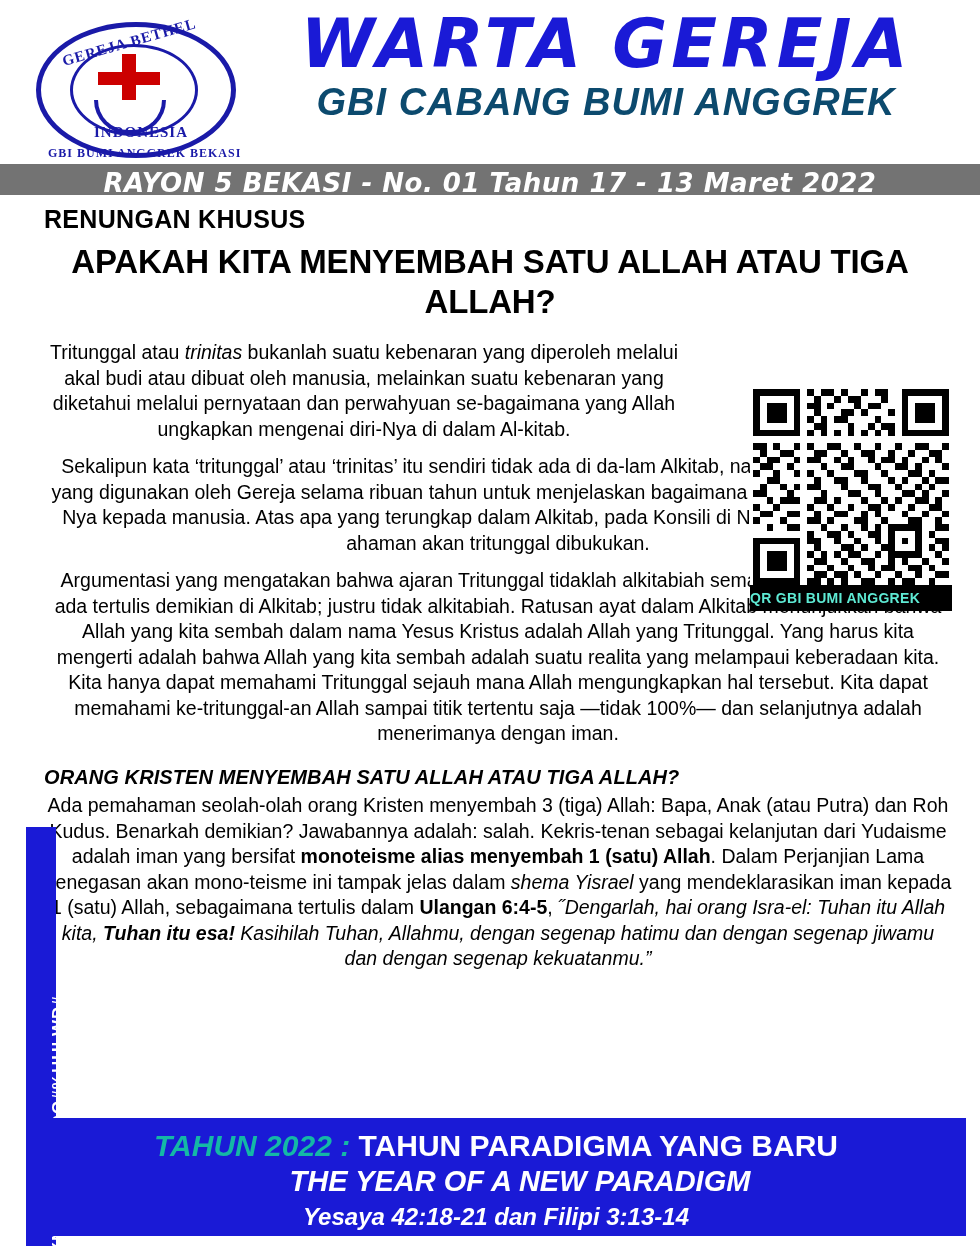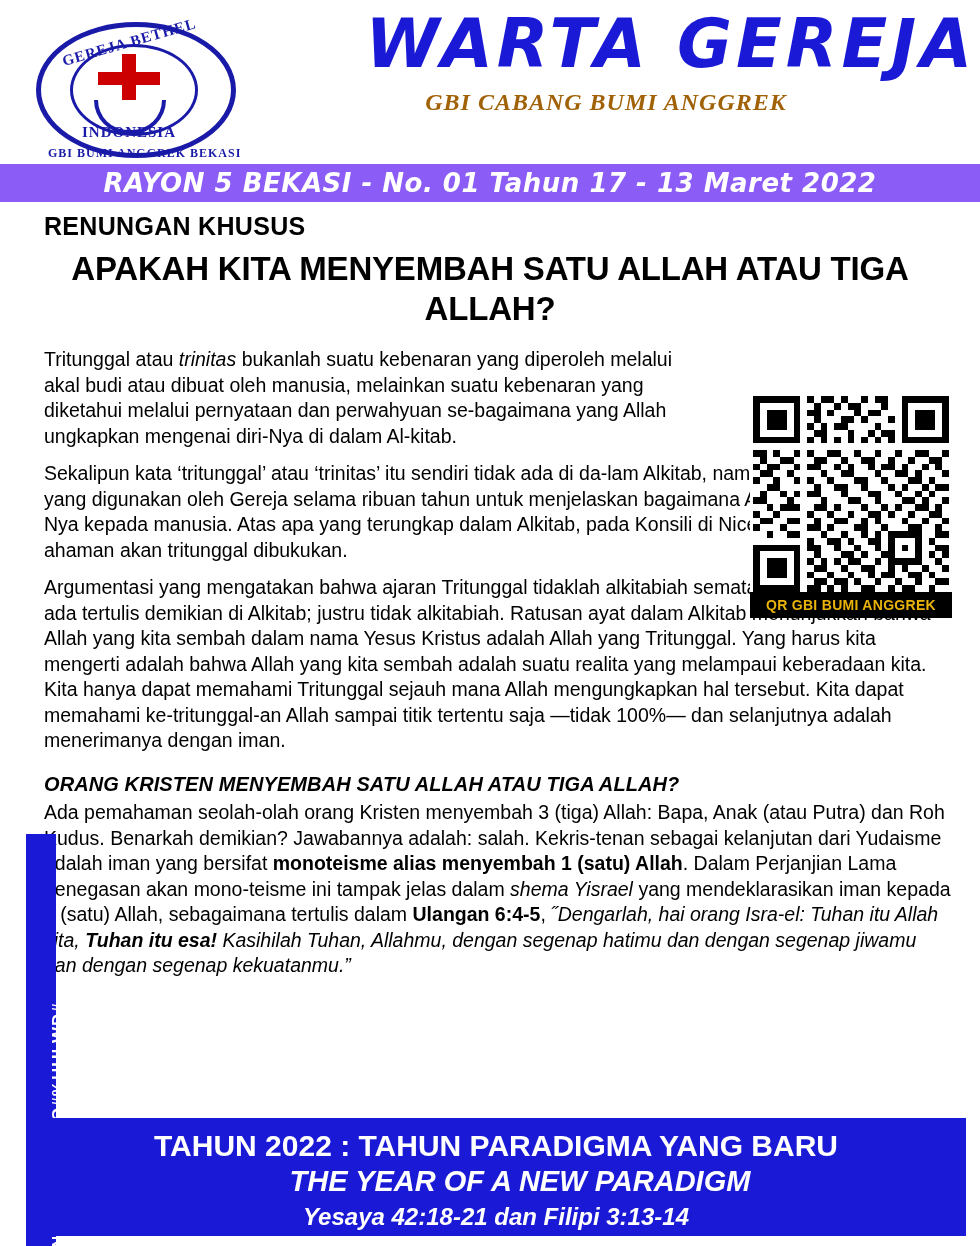--- a/index.html
+++ b/index.html
@@ -90,61 +90,60 @@
     color: #1a1aa8;
   }
   .logo-arc-word {
     position: absolute;
     white-space: nowrap;
     font-family: "Liberation Serif", serif;
     font-weight: bold;
     letter-spacing: 1px;
   }
   .arc-1 { left: 30px; top: 14px; font-size: 15px; transform: rotate(-16deg); }
-  .arc-2 { left: 52px; top: 104px; font-size: 15px; text-align: center; }
+  .arc-2 { left: 64px; top: 104px; font-size: 15px; text-align: center; }
   .arc-3 { left: 18px; top: 126px; font-size: 12px; }
 
   .titleblock {
     position: absolute;
     left: 236px;
     top: 6px;
     width: 740px;
     text-align: center;
   }
   .warta {
     font-family: "DejaVu Sans", sans-serif;
     font-size: 67px;
     font-weight: bold;
     font-style: italic;
     color: #1a1ad6;
     letter-spacing: 4px;
     line-height: 76px;
     margin: 0;
-    text-align: right;
   }
   .cabang {
-    font-family: Liberation Serif, serif;
-    font-size: 24px;
+    font-family: Liberation Sans, sans-serif;
+    font-size: 38px;
     font-weight: bold;
     font-style: italic;
-    color: #a16207;
+    color: #0c4a6e;
     letter-spacing: 1px;
     line-height: 40px;
     margin: 0;
   }
   .rayonbar {
     margin: 6px 0 0 0;
-    background: #8b5cf6;
+    background: #737373;
     color: #ffffff;
     font-family: "DejaVu Sans", sans-serif;
     font-size: 26px;
     font-weight: bold;
     font-style: italic;
     line-height: 38px;
-    height: 38px;
+    height: 31px;
     text-align: center;
     letter-spacing: 0.5px;
   }
 
   
   .content {
     position: relative;
     padding: 0 0 0 0;
   }
   .renungan-label {
@@ -175,44 +174,44 @@
     padding: 0;
     box-sizing: border-box;
   }
   .qr-canvas {
     width: 202px;
     height: 196px;
     display: block;
   }
   .qr-caption {
     background: #000000;
-    color: #eab308;
+    color: #5eead4;
     font-size: 14px;
     font-weight: bold;
-    text-align: center;
+    text-align: left;
     line-height: 26px;
     height: 26px;
     letter-spacing: 0.3px;
   }
 
   .article {
     margin: 18px 28px 0 44px;
     font-size: 19.5px;
     line-height: 25.5px;
   }
   .sub-head {
     font-weight: bold;
     font-style: italic;
     font-size: 20px;
     margin: 0 0 3px 0;
     letter-spacing: 0.1px;
   }
   .para {
     margin: 0 0 12px 0;
-    text-align: left;
+    text-align: center;
   }
   .narrow { width: 640px; }
   .it { font-style: italic; }
   .bd { font-weight: bold; }
   .bdit { font-weight: bold; font-style: italic; }
 
   
   .sidebar {
     position: absolute;
     left: 26px;
@@ -246,21 +245,21 @@
     color: #ffffff;
     text-align: center;
     padding-top: 10px;
     box-sizing: border-box;
   }
   .footer-1 {
     font-size: 30px;
     font-weight: bold;
     line-height: 36px;
   }
-  .footer-1 .yellow { color: #ffffff; }
+  .footer-1 .yellow { color: #14b8a6; font-style: italic; }
   .footer-2 {
     font-size: 29px;
     font-weight: bold;
     font-style: italic;
     line-height: 34px;
     margin-left: 48px;
   }
   .footer-3 {
     font-size: 24px;
     font-weight: bold;

